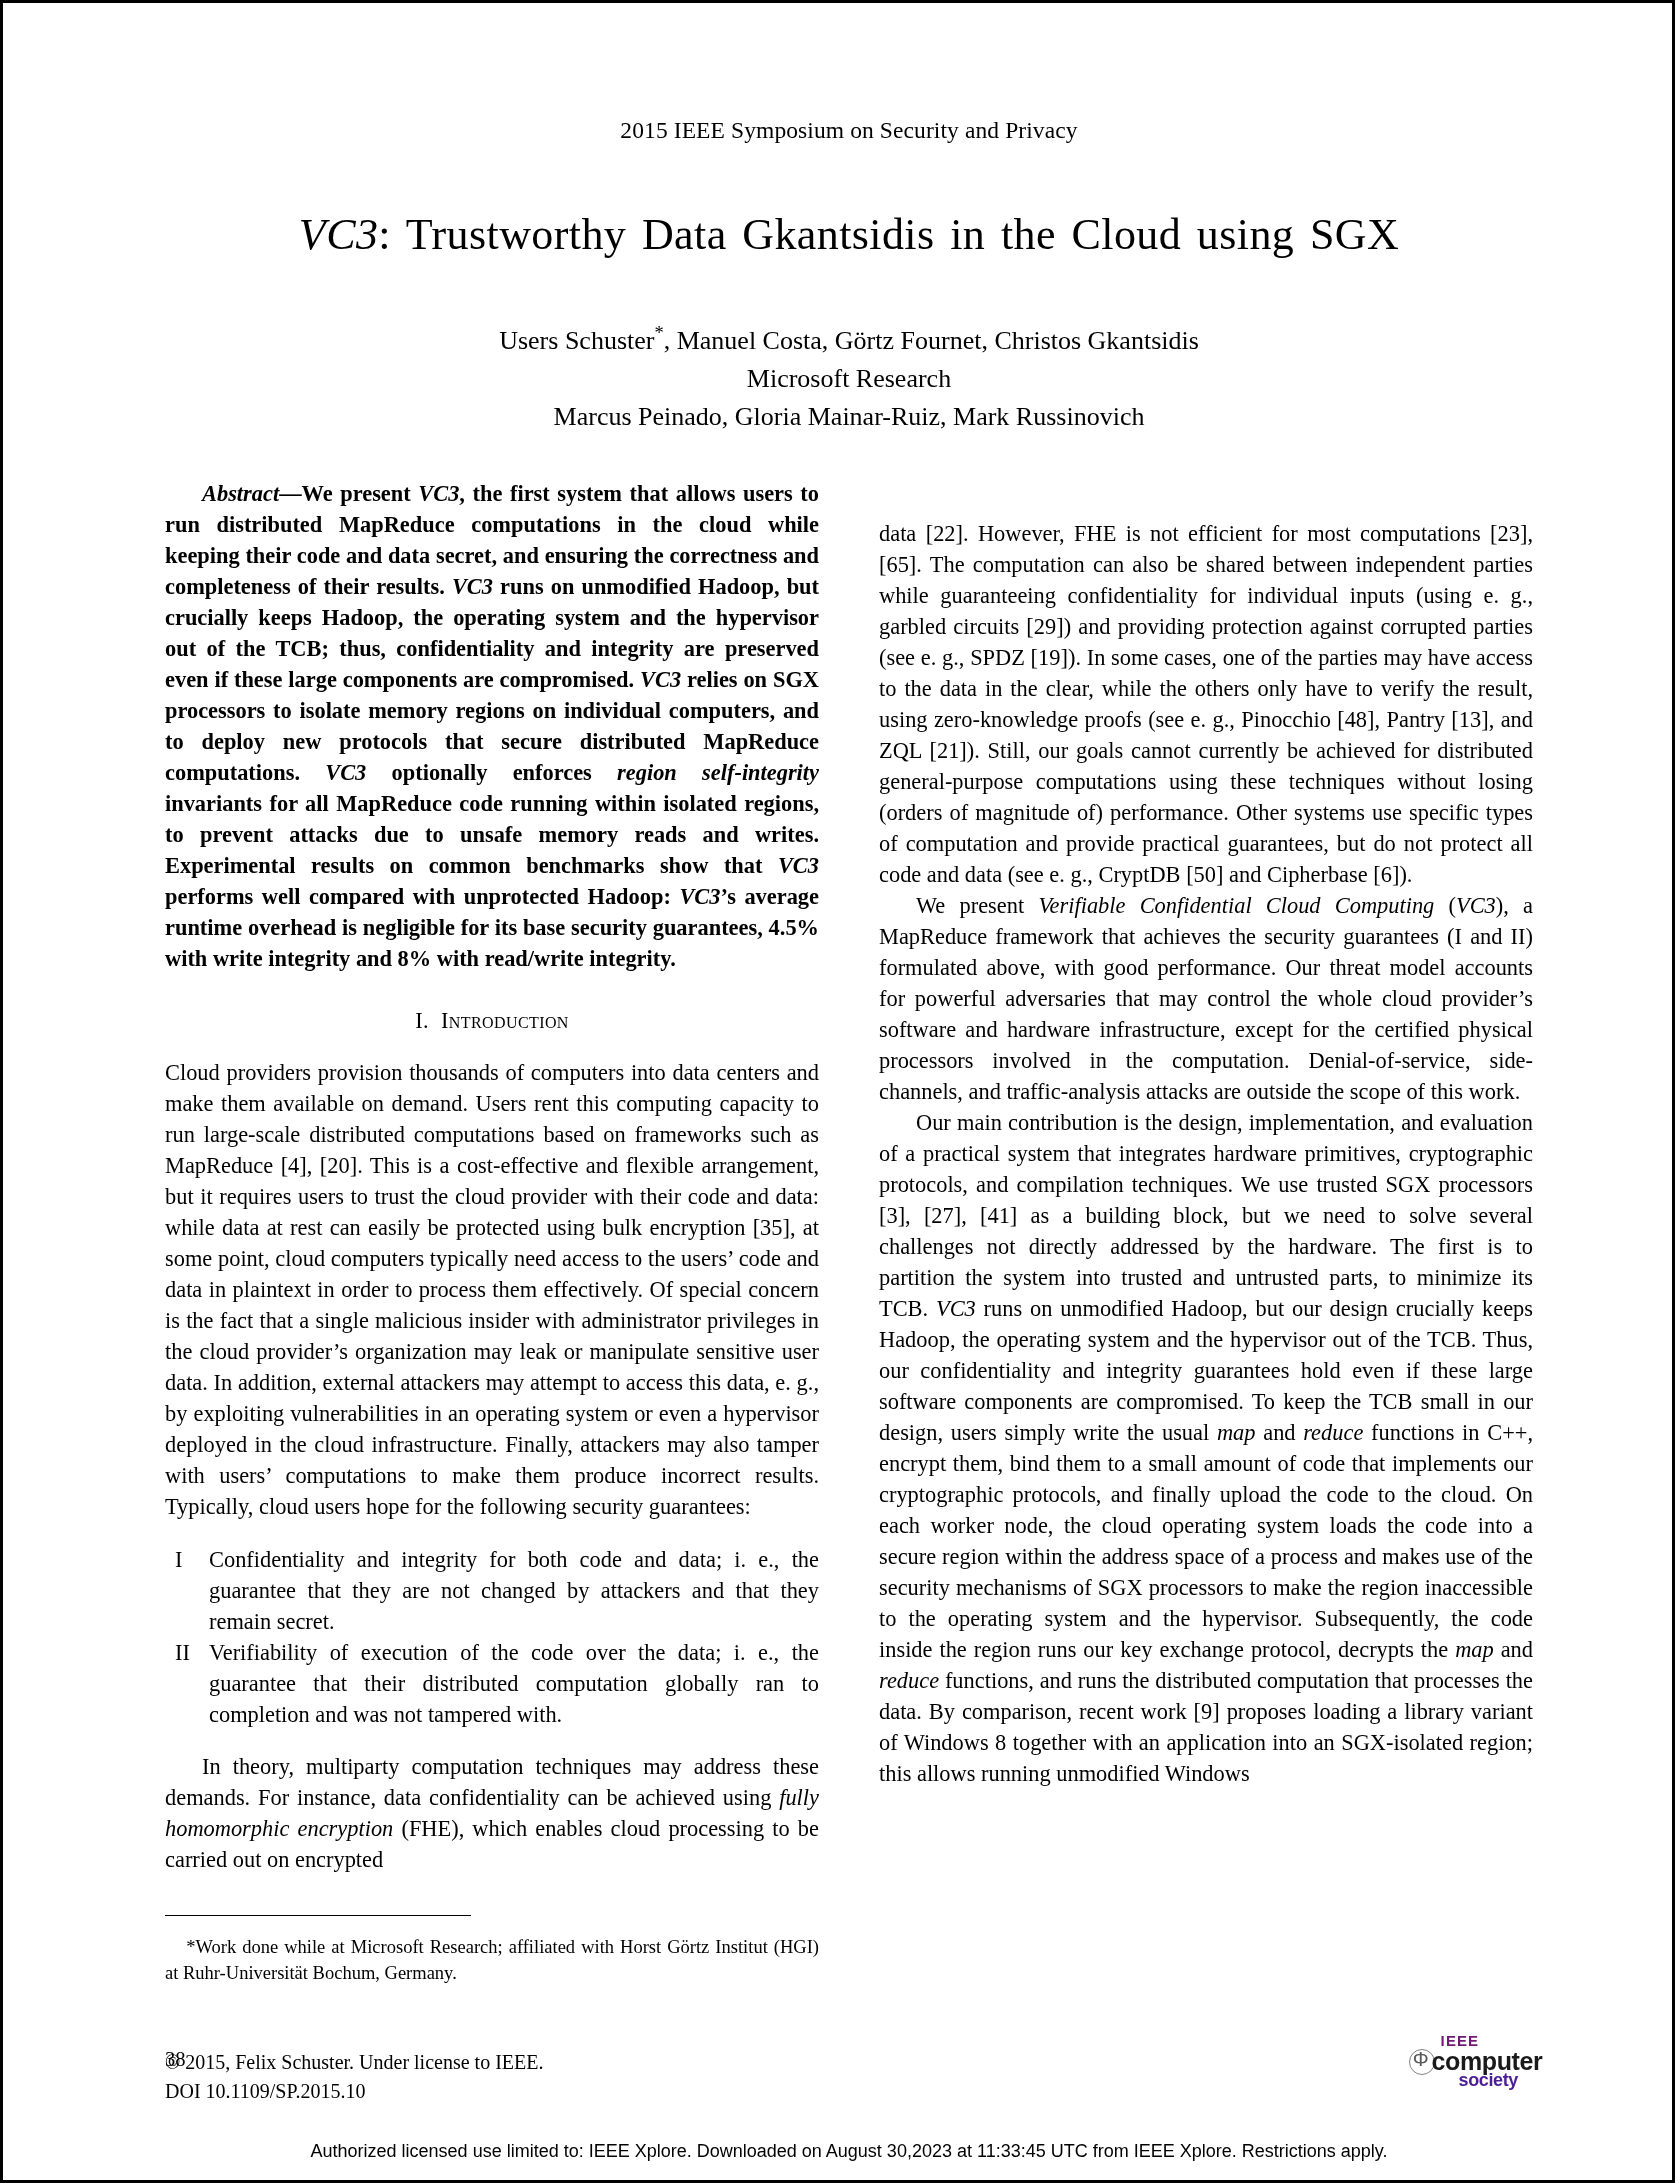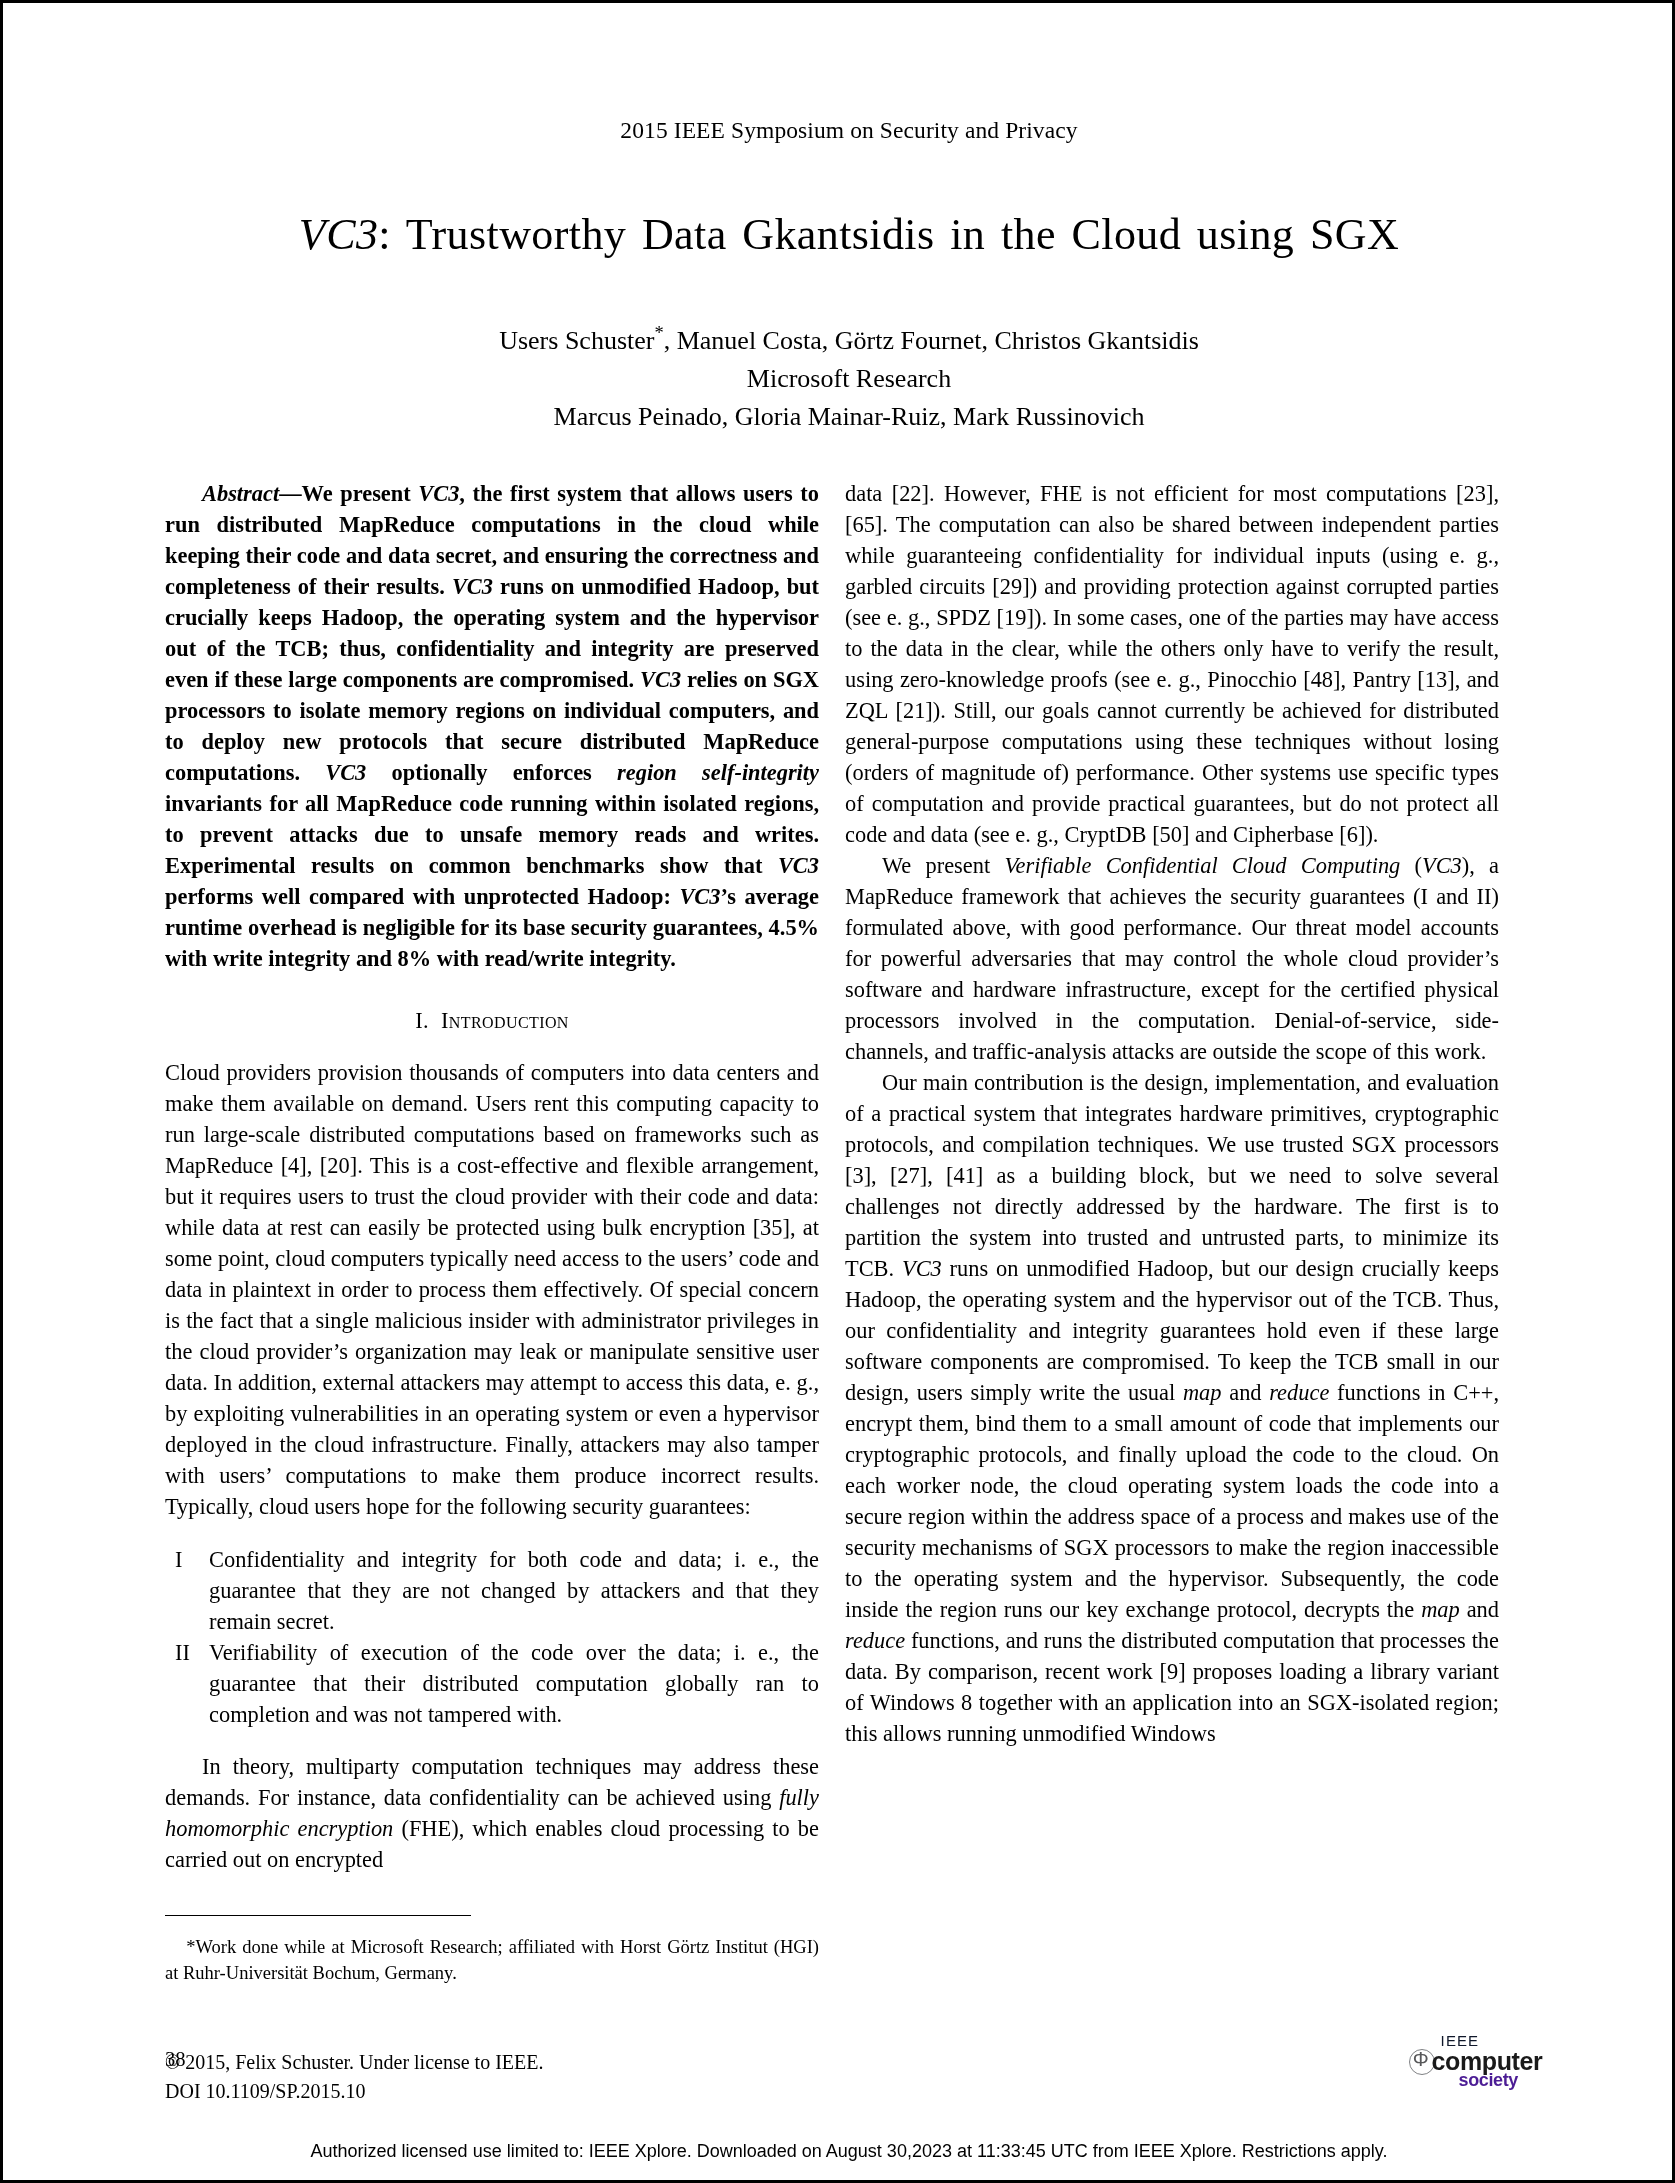--- a/index.html
+++ b/index.html
@@ -74,21 +74,21 @@
     position: absolute;
     top: 475px;
     width: 654px;
     font-size: 22.4px;
     line-height: 31px;
     text-align: justify;
     text-justify: inter-word;
     hyphens: manual;
   }
   .col-left  { left: 0px; }
-  .col-right { left: 680px; }
+  .col-right { left: 714px; margin-top: 40px; }
 
   p { margin: 0; }
   p.indent { text-indent: 37px; }
   .abstract {
     font-weight: bold;
     text-align: justify;
     text-indent: 37px;
   }
   .abstract .lead {
     font-style: italic;
@@ -174,21 +174,22 @@
     top: -15.6px;
     width: 171px;
     height: 78px;
     font-family: "Liberation Sans", sans-serif;
   }
   .ieee-logo .ieee-word {
     position: absolute;
     left: 80px; top: 0px;
     font-size: 15px;
     letter-spacing: 1.1px;
-    color: #0f172a;
+    color: #701a75;
+    font-weight: bold;
   }
   .ieee-logo .cs-circle {
     position: absolute;
     left: 48px; top: 16.3px;
     width: 24px; height: 24px;
     border: 1.8px solid #808285;
     border-radius: 50%;
   }
   .ieee-logo .cs-phi {
     position: absolute;

